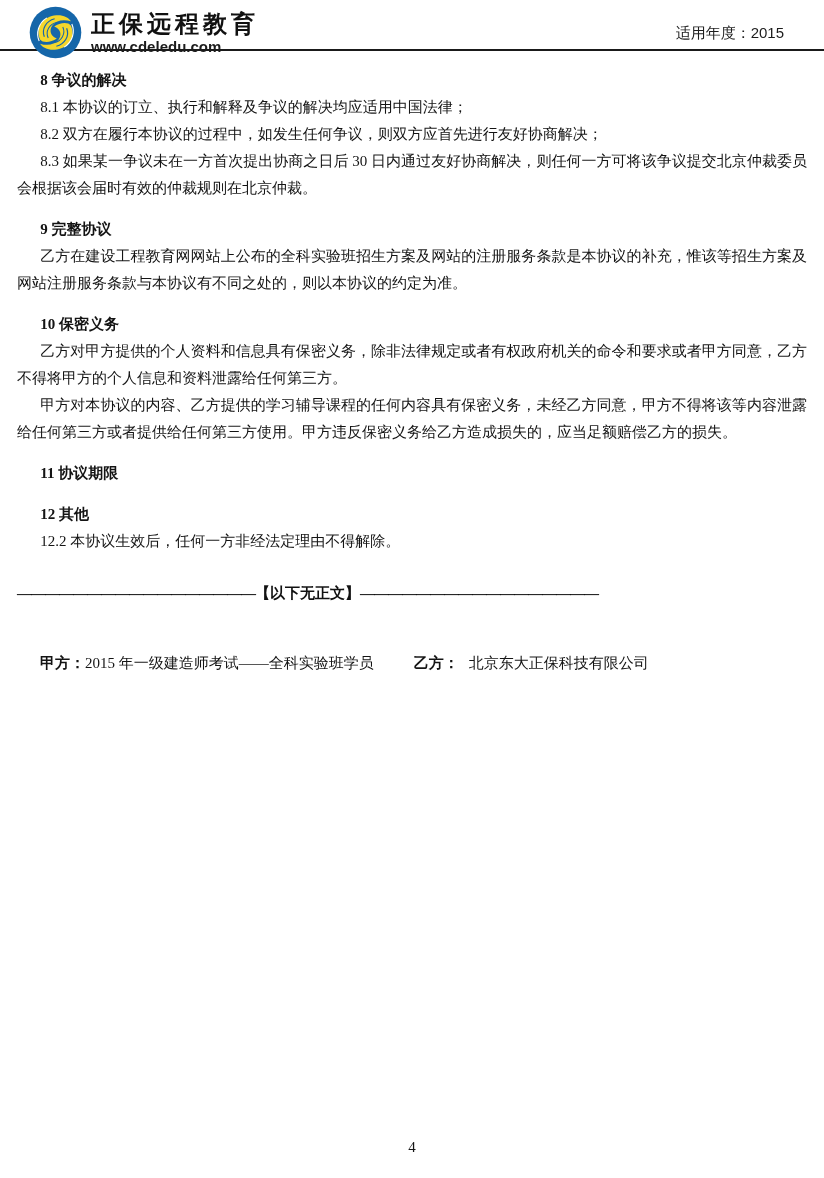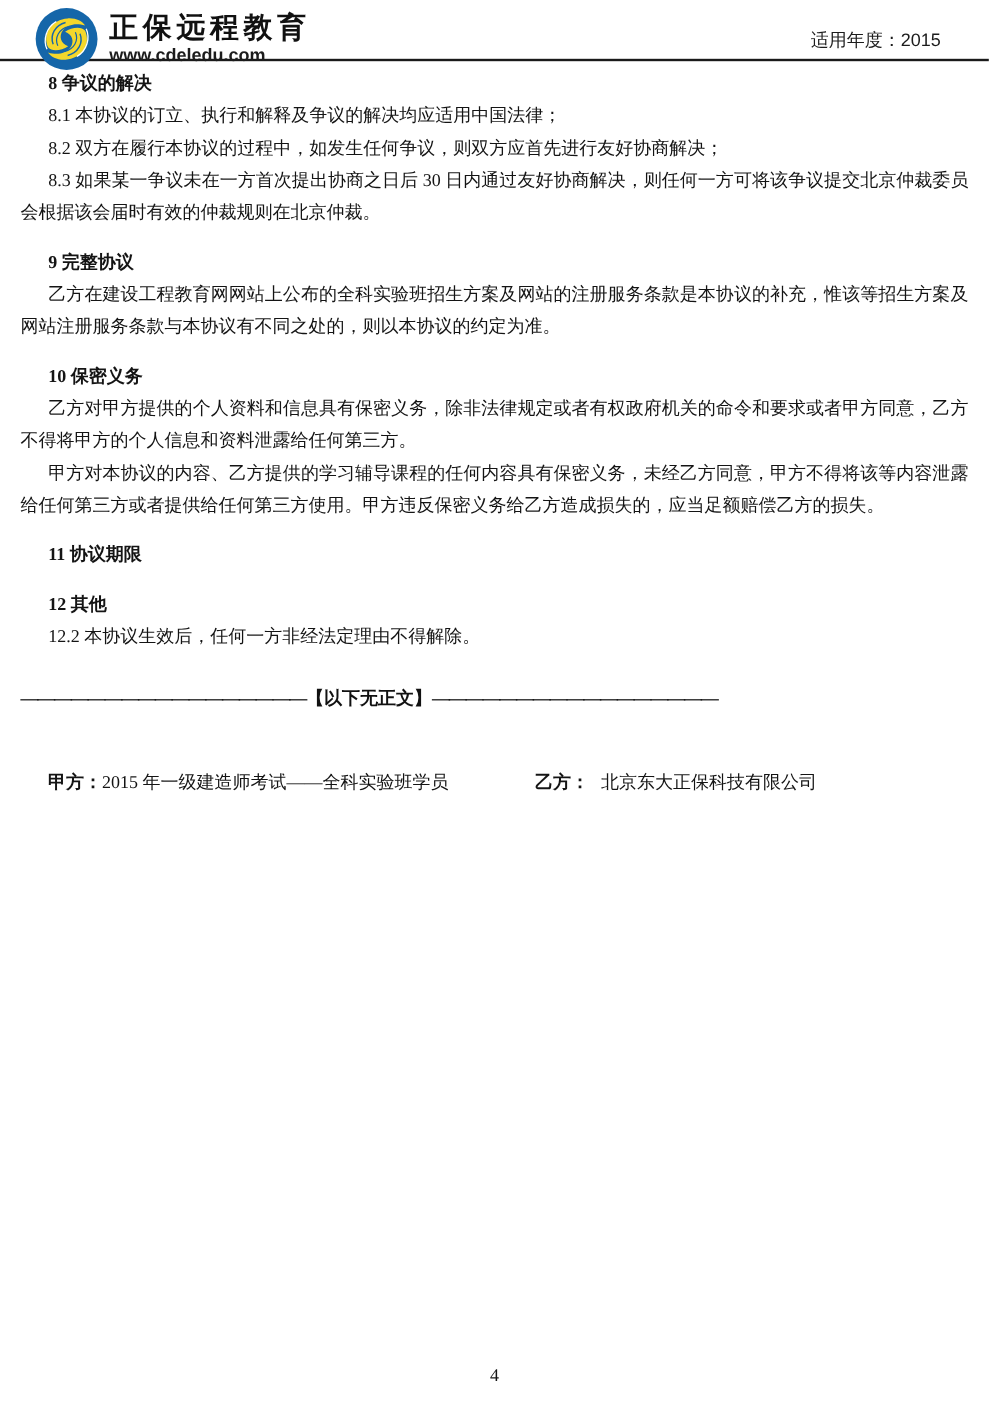--- a/index.html
+++ b/index.html
@@ -55,21 +55,21 @@
   .year-label {
     position: absolute;
     right: 40px;
     bottom: 6px;
     font-size: 15px;
     font-family: "Liberation Sans", "DejaVu Sans", sans-serif;
     color: #1c1c1c;
   }
   
   .content {
-    padding: 3px 17px 0 17px;
+    padding: 13px 17px 0 17px;
     font-size: 15px;
     line-height: 27px;
     text-align: justify;
   }
   .section-heading {
     margin: 14px 0 0 0;
     font-size: 15px;
     font-weight: bold;
     line-height: 27px;
     text-indent: 1.55em;
@@ -94,21 +94,21 @@
   .end-divider .dashes { letter-spacing: -1px; }
   
   .signatures {
     display: flex;
     margin-top: 43px;
     padding: 0 23px;
     font-size: 15px;
     line-height: 27px;
   }
   .sig-label { font-weight: bold; }
-  .sig-b { margin-left: 72px; }
+  .sig-b { margin-left: 40px; }
   .sig-b .sig-value { margin-left: 10px; }
   
   .footer {
     position: absolute;
     left: 0; bottom: 22px;
     width: 100%;
     text-align: center;
     font-size: 15px;
   }
 </style>

